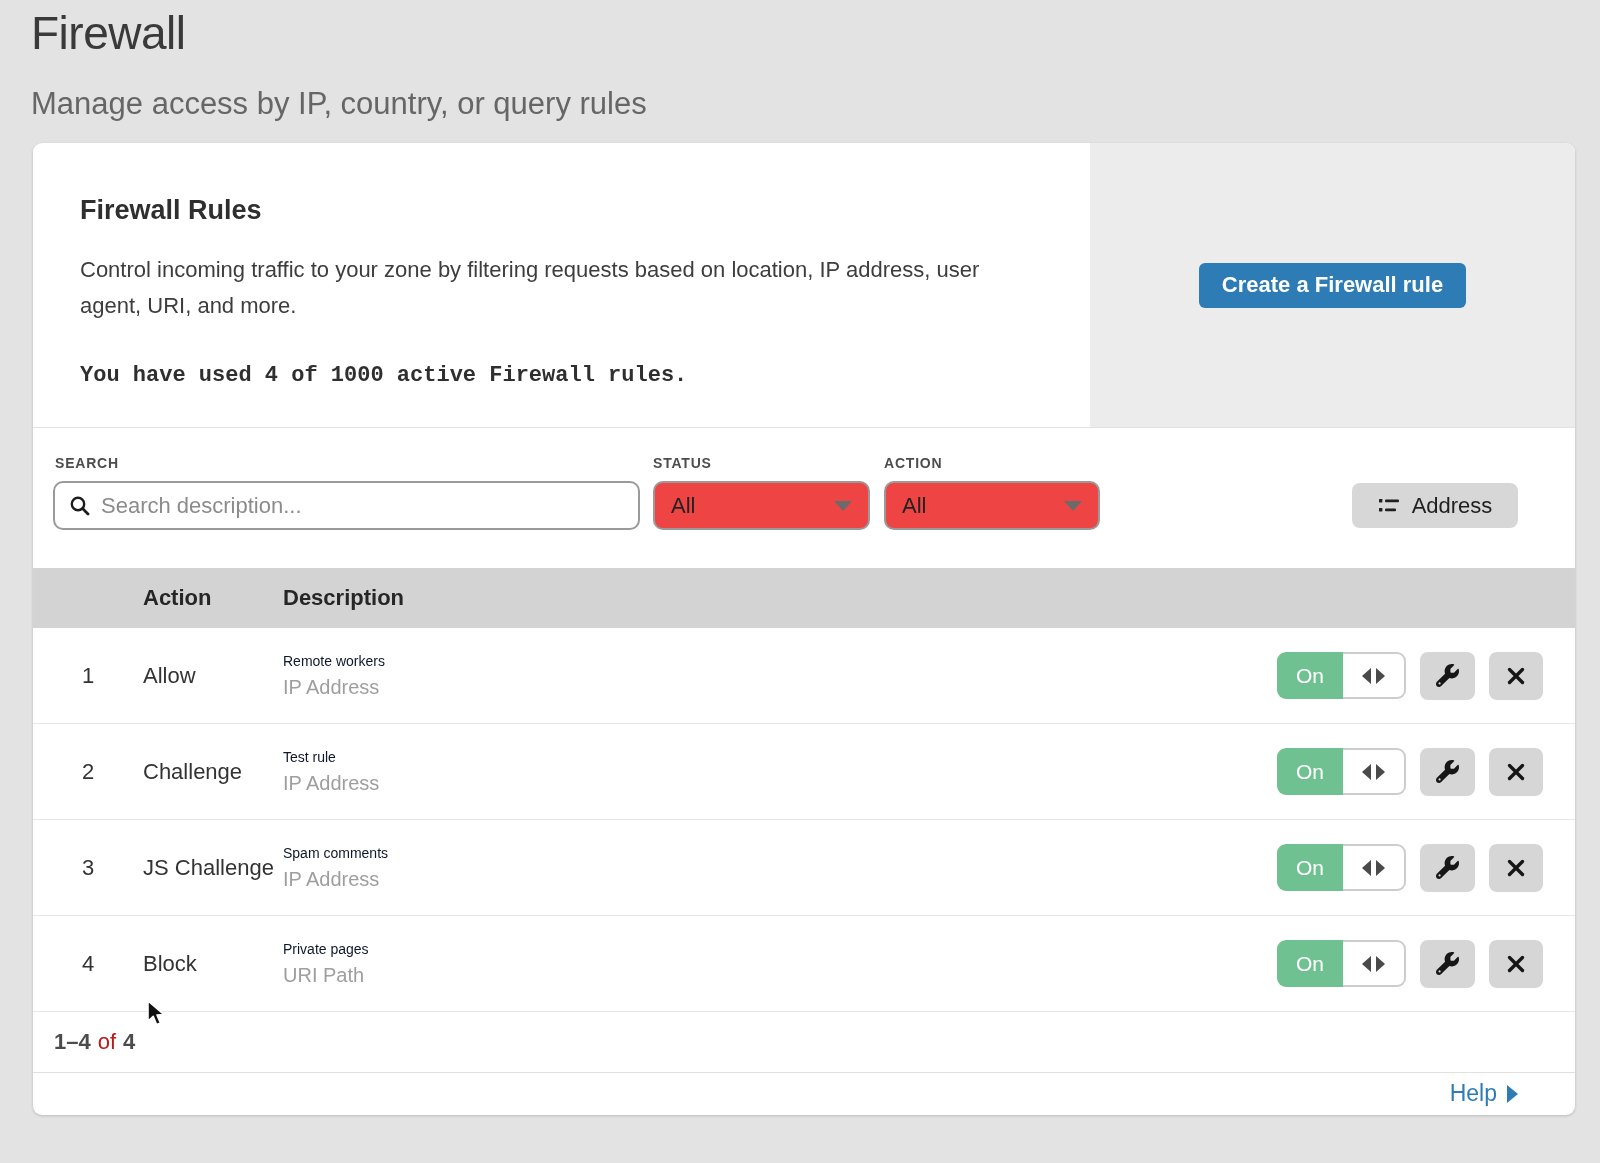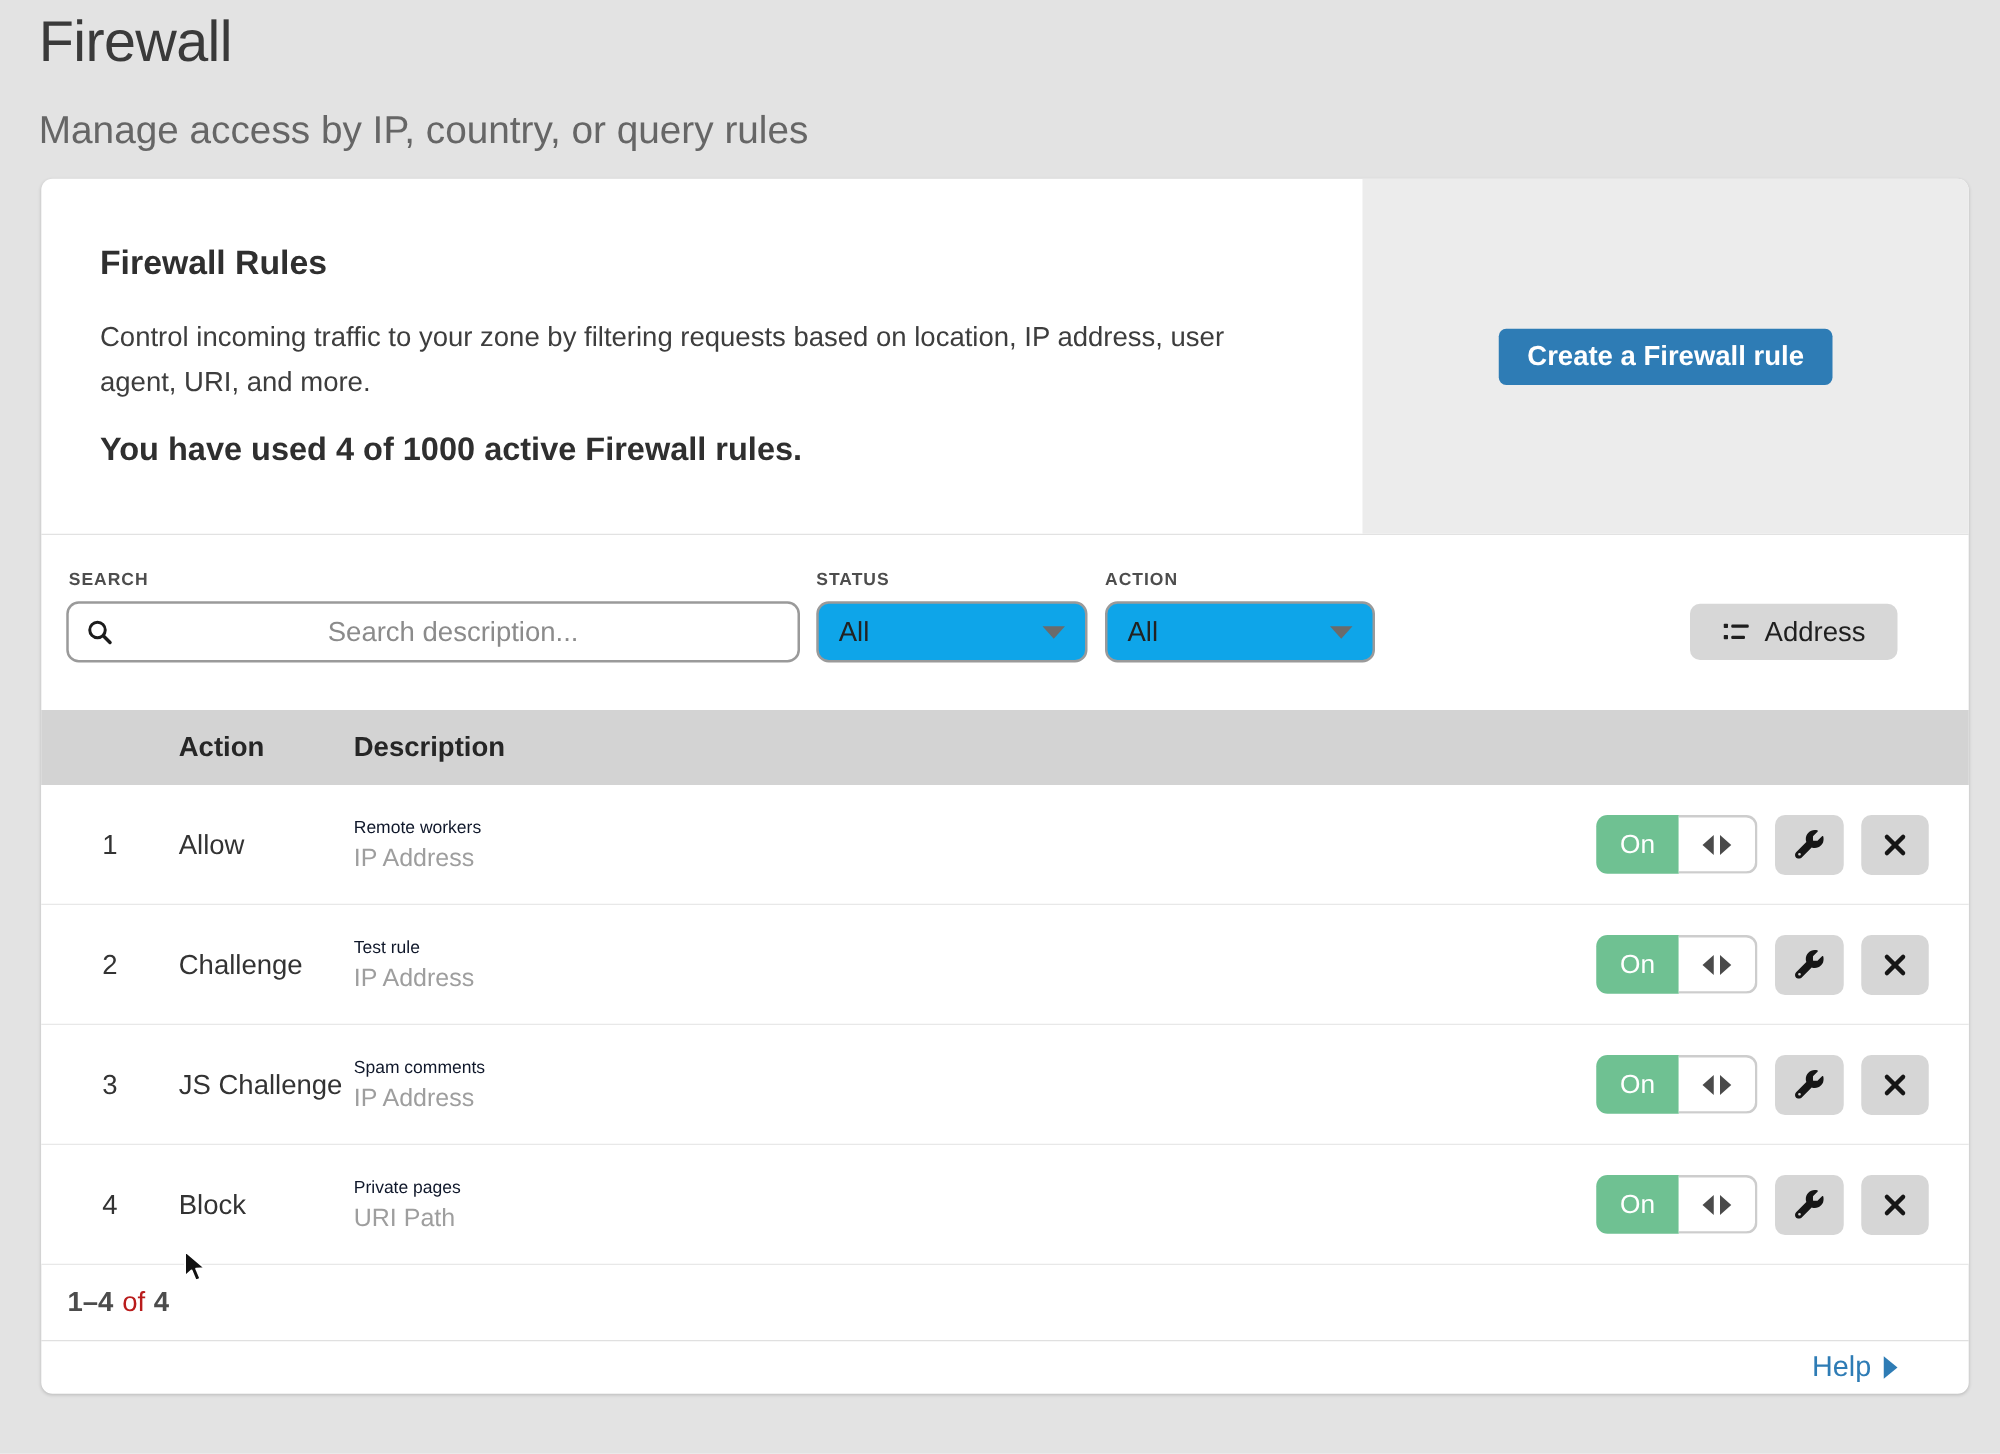--- a/index.html
+++ b/index.html
@@ -24,21 +24,21 @@
     width: 1542px; height: 972px;
     background: #ffffff; border-radius: 9px;
     box-shadow: 0 1px 3px rgba(0,0,0,0.18);
   }
 
   
   .card-header { display: flex; height: 285px; border-bottom: 1px solid #e2e2e2; }
   .card-header-left { width: 1057px; padding: 52px 60px 0 47px; }
   .rules-title { font-size: 27px; font-weight: 700; color: #2f2f2f; }
   .rules-desc { font-size: 22px; line-height: 36px; color: #3d3d3d; margin-top: 26px; max-width: 950px; }
-  .rules-usage { font-size: 26px; font-weight: 700; color: #2f2f2f; margin-top: 20px; }
+  .rules-usage { font-size: 22px; font-weight: 700; color: #2f2f2f; margin-top: 39px; font-family: Liberation Mono, monospace; }
   .card-header-right {
     flex: 1; background: #ececec; border-radius: 0 9px 0 0;
     display: flex; align-items: center; justify-content: center;
   }
   .btn-create {
     background: #2e7cb5; color: #ffffff; border: none; cursor: pointer;
     font-family: inherit; font-size: 22px; font-weight: 700;
     padding: 0 23px; height: 45px; border-radius: 6px;
   }
 
@@ -51,26 +51,26 @@
   .search-group-label { left: 22px; }
   .status-group-label { left: 620px; }
   .action-group-label { left: 851px; }
   .search-box {
     position: absolute; left: 20px; top: 53px; width: 587px; height: 49px;
     border: 2px solid #9a9a9a; border-radius: 10px; background: #fff;
     display: flex; align-items: center; padding: 0 14px;
   }
   .search-box input {
     border: none; outline: none; flex: 1; font-family: inherit;
-    font-size: 22px; color: #333; margin-left: 10px; background: transparent; text-align: center;
+    font-size: 22px; color: #333; margin-left: 10px; background: transparent;
   }
   .search-box input::placeholder { color: #8b8b8b; }
   .dropdown {
     position: absolute; top: 53px; height: 49px;
-    border: 2px solid #9a9a9a; border-radius: 10px; background: #0ea5e9;
+    border: 2px solid #9a9a9a; border-radius: 10px; background: #ef4444;
     display: flex; align-items: center; justify-content: space-between;
     padding: 0 16px; cursor: pointer;
   }
   .dropdown-status { left: 620px; width: 217px; }
   .dropdown-action { left: 851px; width: 216px; }
   .dropdown-value { font-size: 22px; color: #222; }
   .caret { width: 0; height: 0; border-left: 9px solid transparent;
     border-right: 9px solid transparent; border-top: 10px solid #6b6b6b; }
   .btn-ordering {
     position: absolute; left: 1319px; top: 55px; width: 166px; height: 45px;

